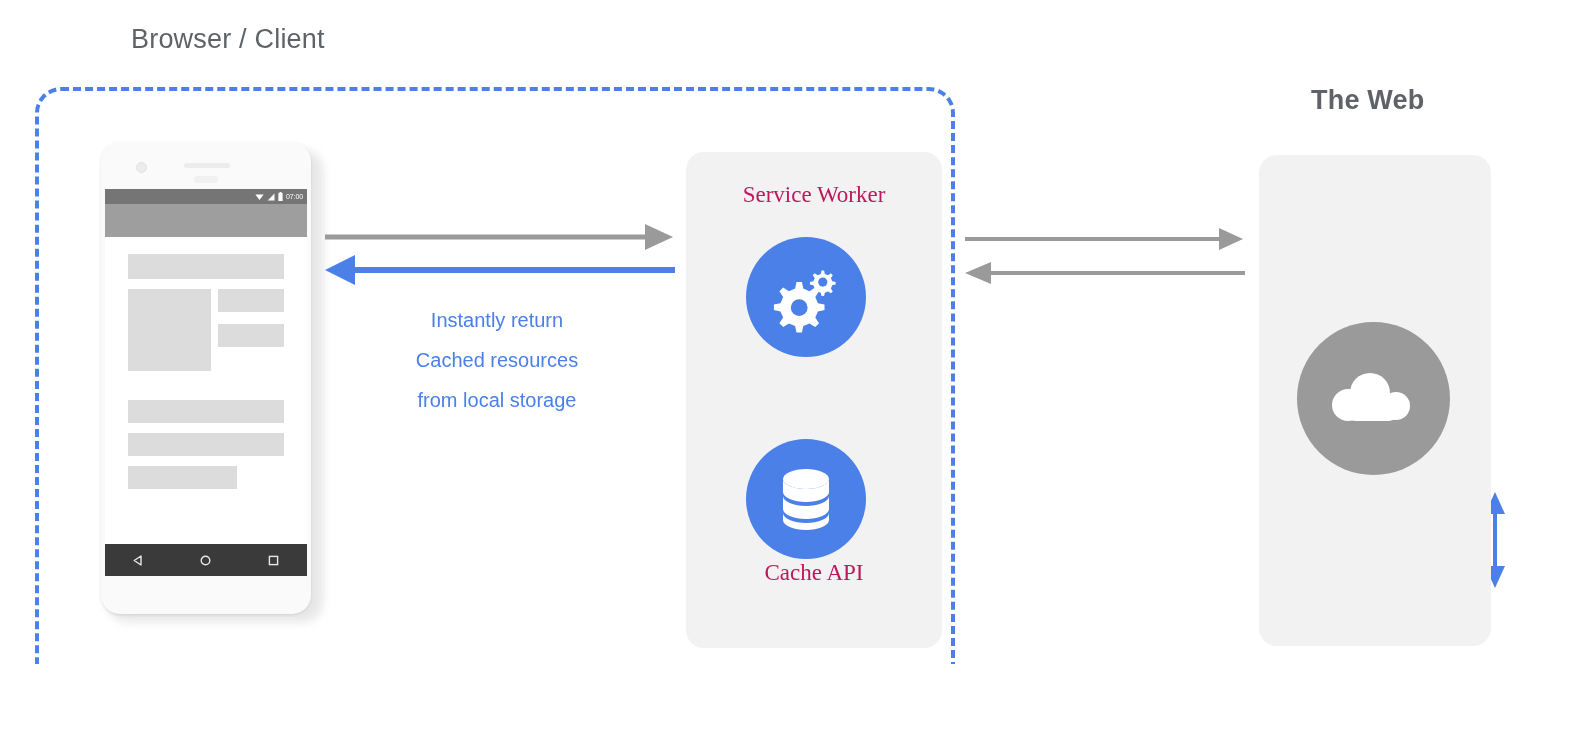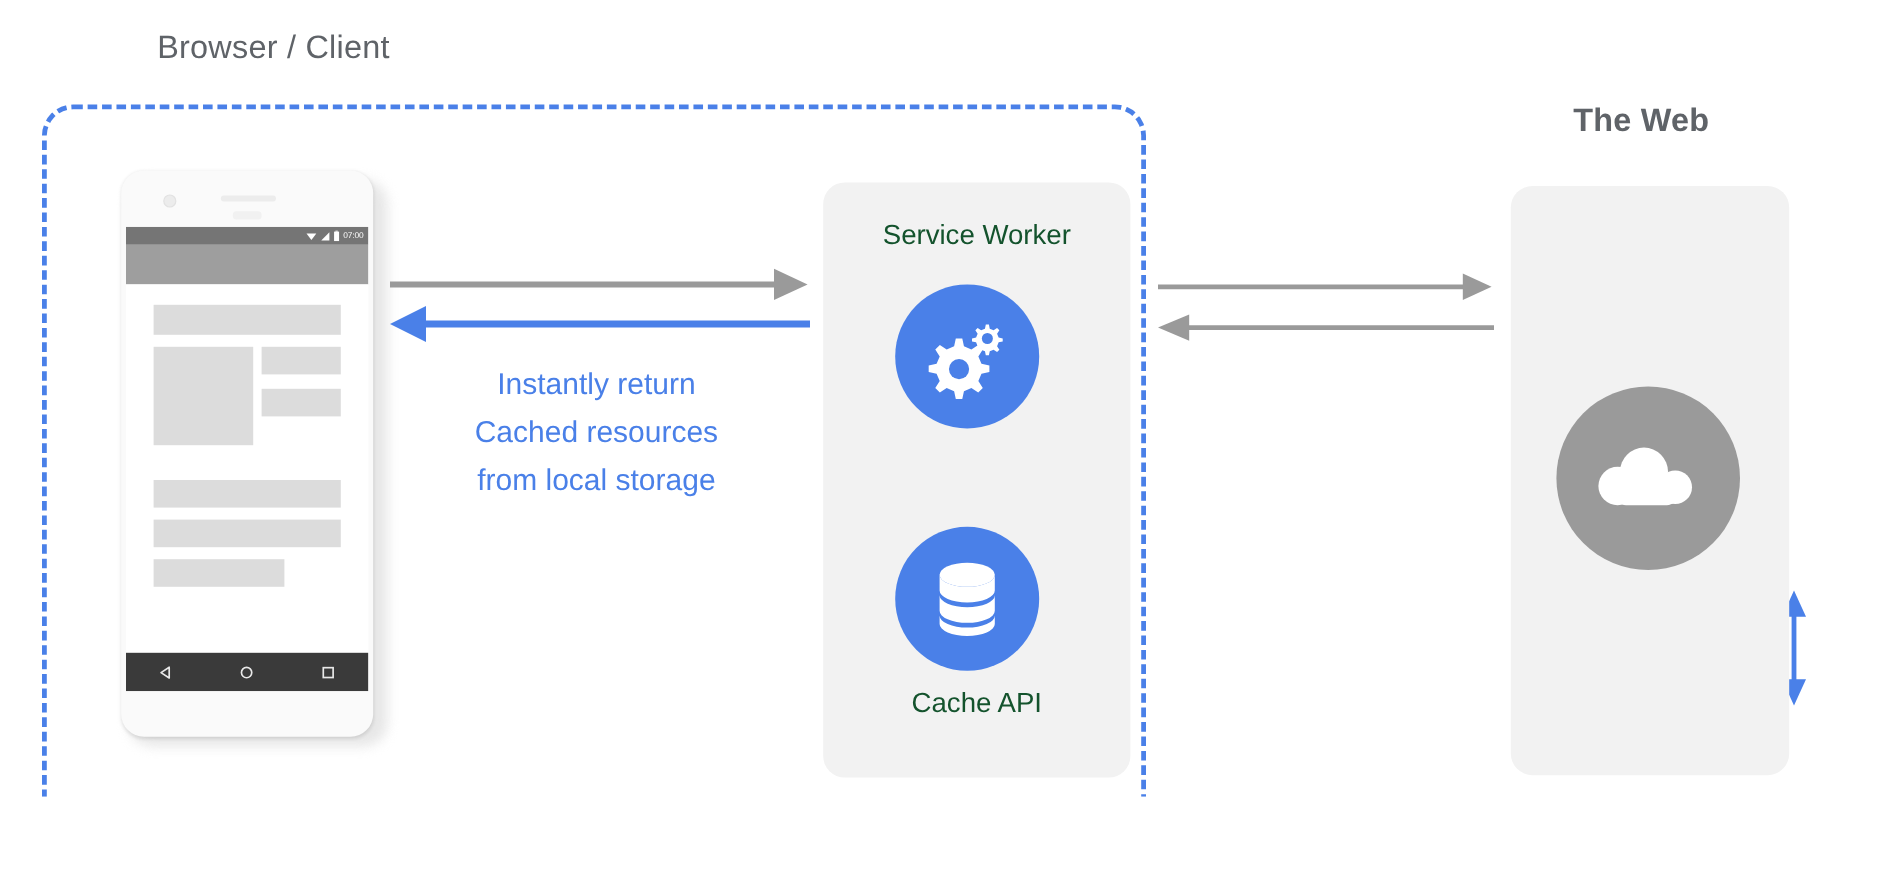--- a/index.html
+++ b/index.html
@@ -149,27 +149,27 @@
     background: #f2f2f2;
     border-radius: 18px;
   }
   #sw-panel  { left: 686px; top: 152px; width: 256px; height: 496px; }
   #web-panel { left: 1259px; top: 155px; width: 232px; height: 491px; }
 
   .panel-title {
     position: absolute;
     width: 100%;
     text-align: center;
-    color: #14532d;
+    color: #be185d;
     font-size: 23px;
-    font-family: Liberation Sans, sans-serif;
+    font-family: Liberation Serif, serif;
     white-space: nowrap;
   }
   #sw-title    { top: 30px; }
-  #cache-title { bottom: 49px; }
+  #cache-title { bottom: 62px; }
 
   
   .badge {
     position: absolute;
     border-radius: 50%;
     display: flex;
     align-items: center;
     justify-content: center;
   }
   #gear-badge  { left: 60px; top: 85px;  width: 120px; height: 120px; background: #4a80e8; }
@@ -181,21 +181,21 @@
   #arrow-req    { left: 325px; top: 225px; }
   #arrow-resp   { left: 325px; top: 258px; }
   #arrow-fetch  { left: 965px; top: 228px; }
   #arrow-update { left: 965px; top: 262px; }
   #arrow-sw-cache { left: 795px; top: 338px; }
 
   
   .annotation {
     position: absolute;
     color: #4a80e8;
-    font-size: 25px;
+    font-size: 20px;
     line-height: 40px;
     font-family: "Liberation Sans", sans-serif;
     text-align: center;
     white-space: pre-line;
   }
   #note-left  { left: 352px; top: 300px; width: 290px; }
   #note-right { left: 1000px; top: 300px; width: 228px; }
 </style>
 </head>
 <body>

